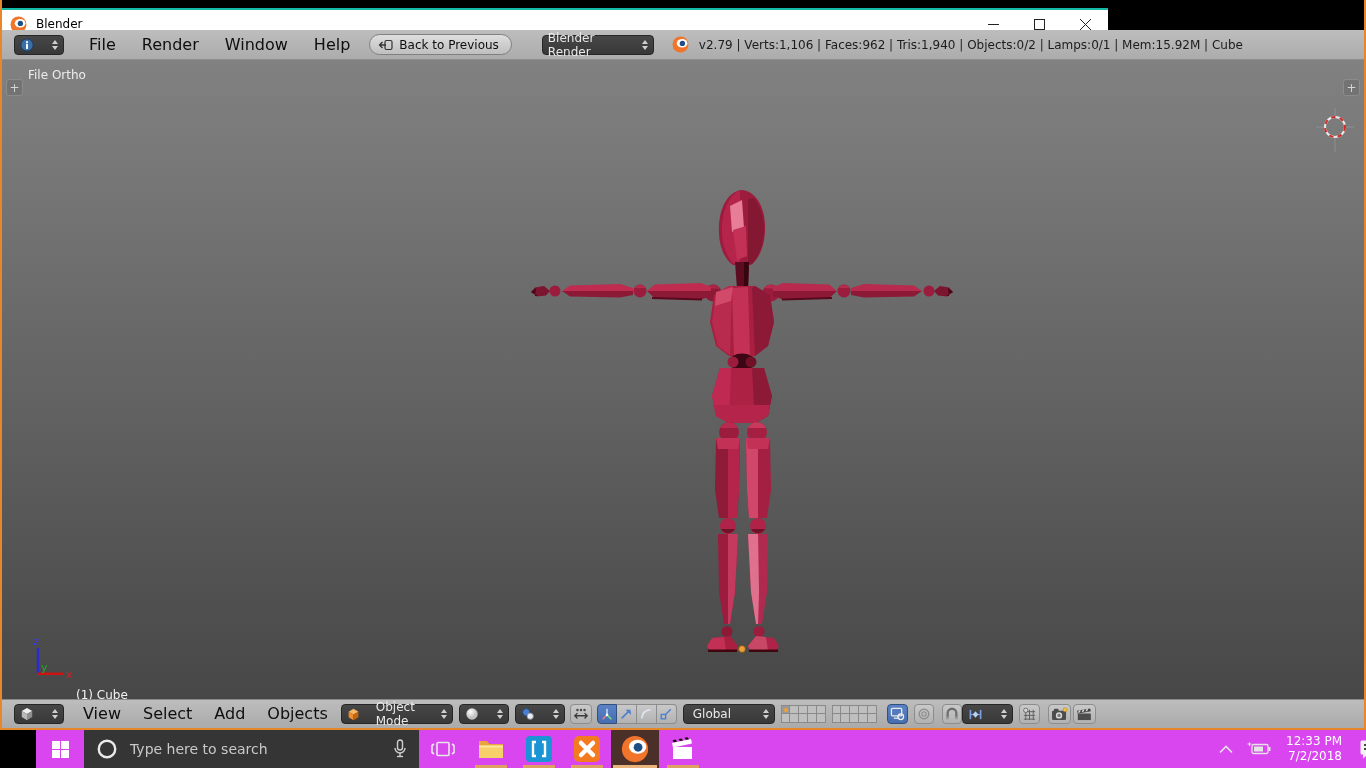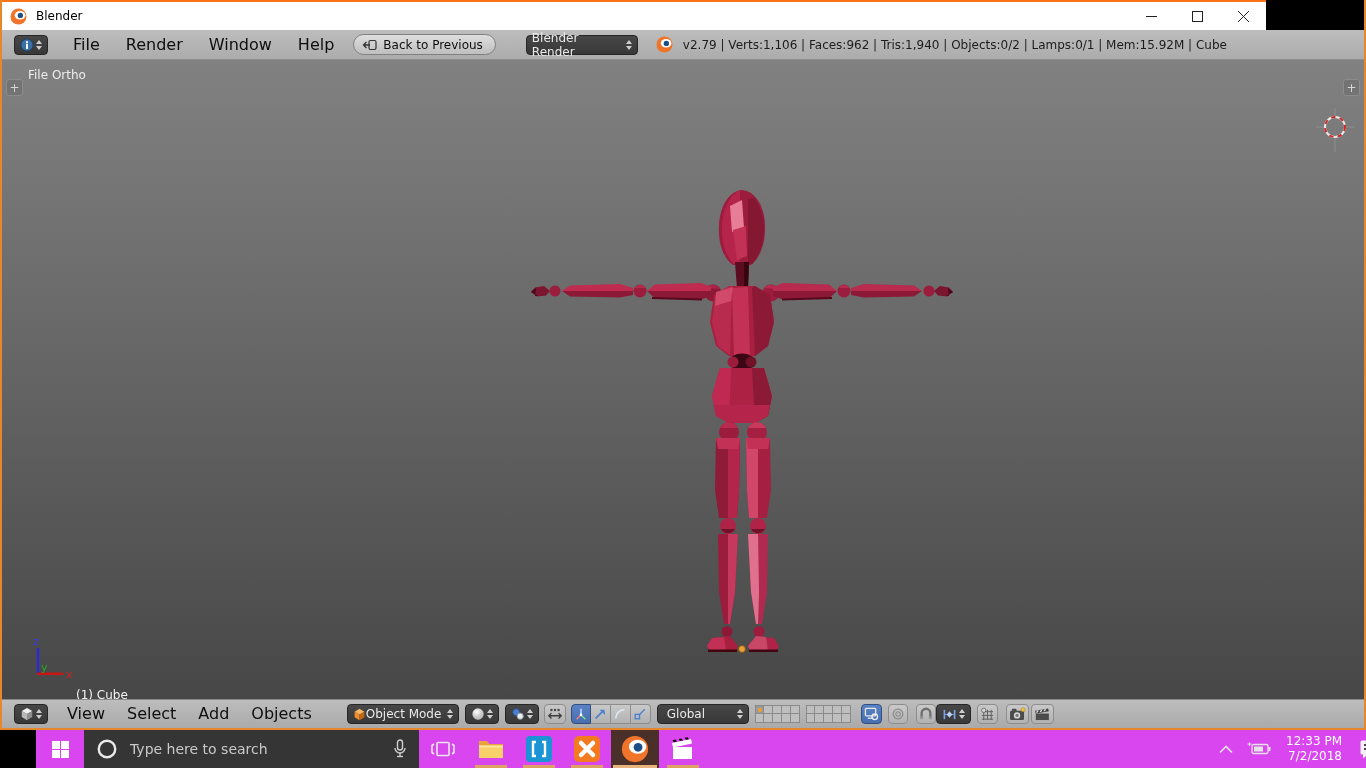--- a/index.html
+++ b/index.html
@@ -4,35 +4,35 @@
 <style>
   * { margin:0; padding:0; box-sizing:border-box; }
   html,body { width:1366px; height:768px; overflow:hidden; background:#000;
               font-family:"DejaVu Sans","Liberation Sans",sans-serif; }
   .abs { position:absolute; }
   #screen { position:relative; width:1366px; height:768px; }
 
   
   #blender-window { position:absolute; left:0; top:0; width:1366px; height:730px;
                     border-left:2px solid #e7872b; border-right:2px solid #e7872b; }
-  #titlebar { position:absolute; left:0; top:0; width:1264px; height:30px; background:#ffffff;
-              border-top:2px solid #f97316; display:flex; align-items:center; }
+  #titlebar { position:absolute; left:0; top:8px; width:1106px; height:30px; background:#ffffff;
+              border-top:2px solid #14b8a6; display:flex; align-items:center; }
   #titlebar .t-logo { margin-left:8px; width:17px; height:17px; }
   #titlebar .t-text { margin-left:9px; font-size:12px; color:#000; }
   .wincontrols { position:absolute; right:0; top:0; height:30px; display:flex; }
   .winbtn { width:46px; height:28px; display:flex; align-items:center; justify-content:center;
             color:#222; font-size:13px; }
   .winbtn svg { display:block; }
 
   
   #topheader { position:absolute; left:0; top:30px; width:1362px; height:30px;
                background:linear-gradient(#bdbdbd,#acacac); border-bottom:1px solid #8f8f8f;
                display:flex; align-items:center; }
   .menu-item { font-size:16px; color:#0e0e0e; padding:0 13px; line-height:28px; }
-  .dd { height:20px; display:inline-flex; align-items:center; gap:0;
+  .dd { height:20px; display:inline-flex; align-items:center; gap:16px;
         background:linear-gradient(#474747,#383838); border:1px solid #262626;
         border-radius:4px; color:#e9e9e9; font-size:12px; padding:0 3px 0 5px; }
   .spinner { display:inline-flex; flex-direction:column; gap:2px; padding:0 2px; }
   .spinner i { width:0; height:0; border-left:3.5px solid transparent; border-right:3.5px solid transparent; }
   .spinner i.up { border-bottom:4px solid #cfcfcf; }
   .spinner i.dn { border-top:4px solid #cfcfcf; }
   .btn-light { height:21px; display:inline-flex; align-items:center; gap:6px;
                background:linear-gradient(#dedede,#bfbfbf); border:1px solid #808080;
                border-radius:11px; color:#0d0d0d; font-size:12px; padding:0 12px 0 8px; }
   #stats-text { font-size:12px; color:#1c1c1c; margin-left:10px; }
@@ -286,21 +286,21 @@
         <span class="spinner">
             <i class="up"></i>
             <i class="dn"></i>
           </span>
       </div>
       <span class="menu-item" style="margin-left:8px">View</span>
       <span class="menu-item">Select</span>
       <span class="menu-item">Add</span>
       <span class="menu-item">Objects</span>
 
-      <div class="dd" style="margin-left:24px; width:112px">
+      <div class="dd" style="margin-left:2px; width:112px">
         <svg width="13" height="13" viewBox="0 0 16 16">
           <polygon points="8,1 14,4.5 8,8 2,4.5" fill="#f7b763"></polygon>
           <polygon points="2,4.5 8,8 8,15 2,11.5" fill="#ee8e2e"></polygon>
           <polygon points="14,4.5 8,8 8,15 14,11.5" fill="#c16712"></polygon>
         </svg>
         <span style="flex:1">Object Mode</span>
         <span class="spinner">
             <i class="up"></i>
             <i class="dn"></i>
           </span>

